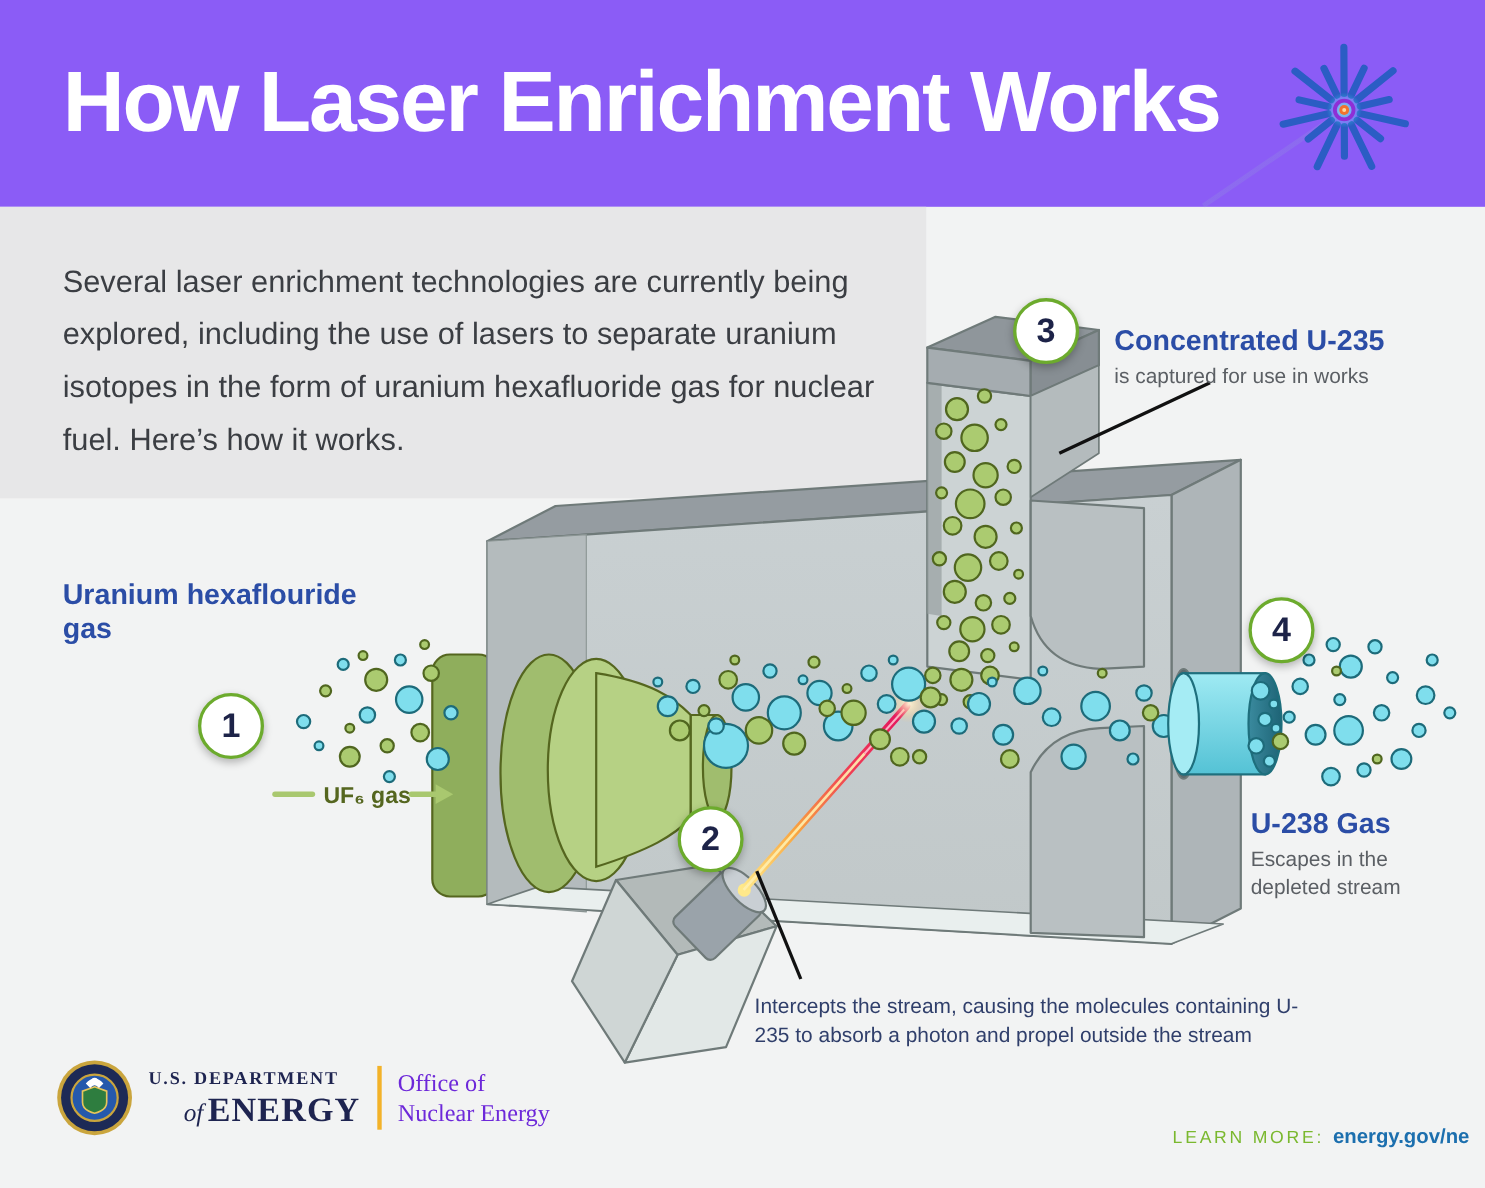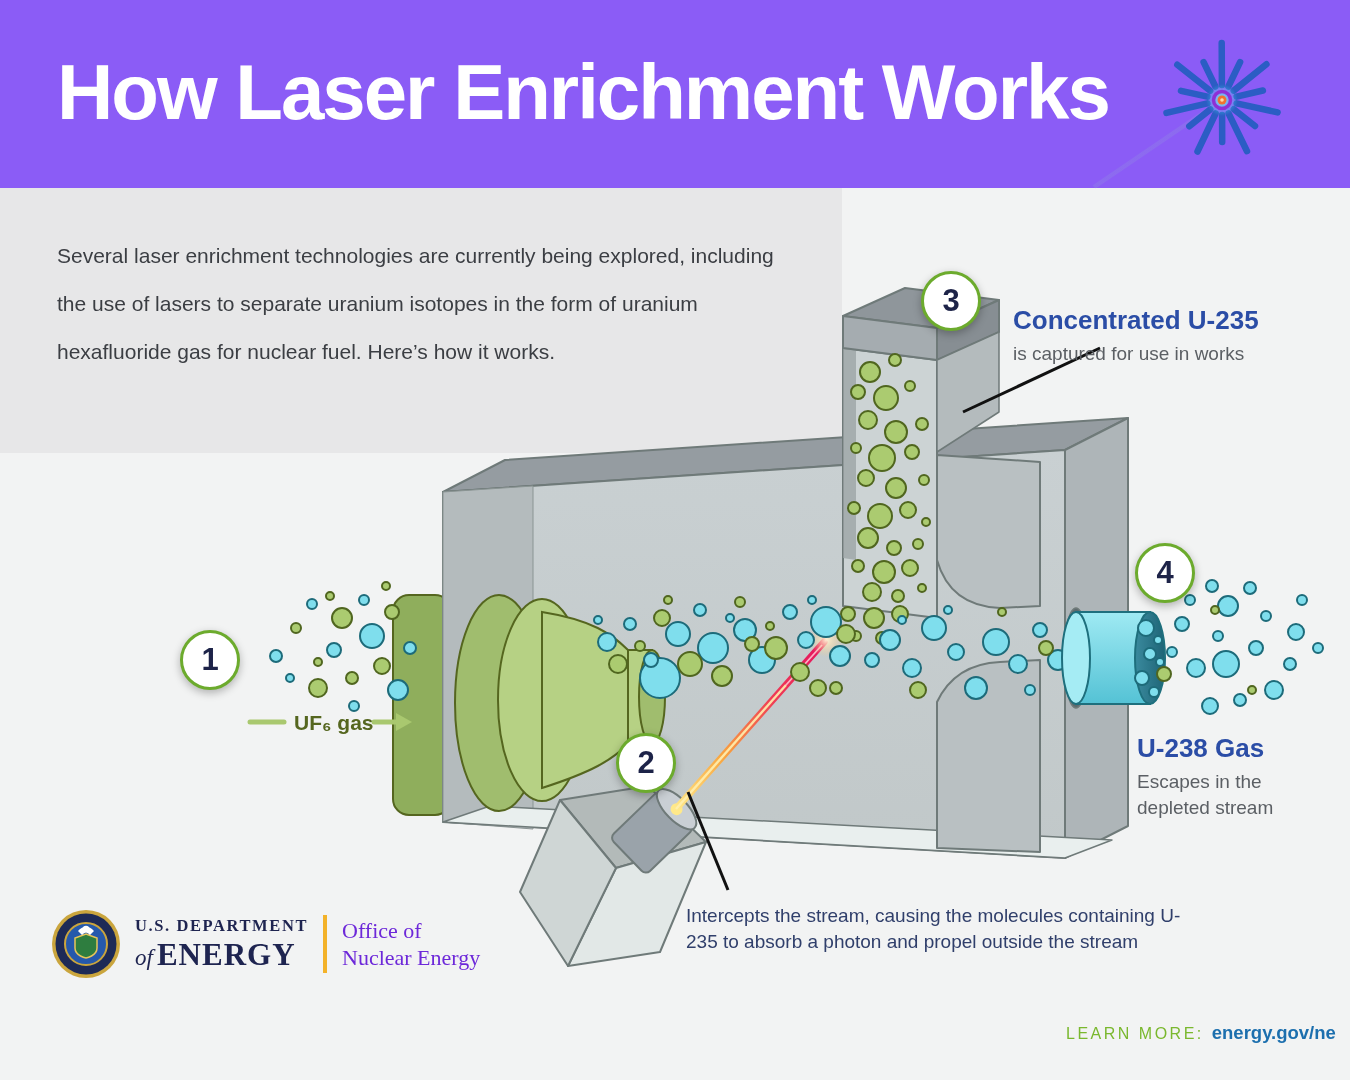--- a/index.html
+++ b/index.html
@@ -4,46 +4,46 @@
 <style>
   html,body{margin:0;padding:0;background:#f2f3f3;}
   #page{position:relative;width:1350px;height:1080px;background:#f2f3f3;overflow:hidden;
         font-family:"Liberation Sans",sans-serif;}
   
   #banner{position:absolute;left:0;top:0;width:1350px;height:188px;background:#8b5cf6;}
   #title{position:absolute;left:57px;top:46px;margin:0;font-size:78px;line-height:92px;
          font-weight:800;letter-spacing:-2px;color:#ffffff;white-space:nowrap;}
   
   #intro{position:absolute;left:0;top:188px;width:842px;height:265px;background:#e7e7e8;}
-  #intro-text{margin:44px 0 0 57px;width:745px;font-size:21px;line-height:48px;color:#3b3e43;}
+  #intro-text{margin:44px 0 0 57px;width:745px;font-size:28px;line-height:48px;color:#3b3e43;}
   
   #art{position:absolute;left:0;top:0;width:1350px;height:1080px;z-index:2;pointer-events:none;}
   .mc{fill:#7fdeed;stroke:#1d6b7a;stroke-width:2;}
   .mg{fill:#abcb70;stroke:#50661f;stroke-width:2;}
   
   .badge{position:absolute;width:54px;height:54px;border-radius:50%;background:#fff;
          border:3px solid #6cab2d;box-shadow:0 3px 8px rgba(0,0,0,.28);z-index:5;
          display:flex;align-items:center;justify-content:center;
          font-size:31px;font-weight:bold;color:#1d2348;}
   #badge-1{left:180px;top:630px;} #badge-2{left:616px;top:733px;}
   #badge-3{left:921px;top:271px;} #badge-4{left:1135px;top:543px;}
   
   .step-label{position:absolute;z-index:5;}
   .step-title{font-size:26px;font-weight:bold;color:#2b4da6;}
   .step-desc{font-size:19px;line-height:26px;color:#5b5f64;margin-top:5px;}
   #label-1{left:57px;top:525px;width:300px;}
   #label-2{left:686px;top:898px;width:540px;}
-  #label-3{left:1013px;top:305px;width:320px;}
+  #label-3{left:1013px;top:294px;width:320px;}
   #label-4{left:1137px;top:733px;width:185px;}
   #label-2 .step-desc{color:#303f6b;}
   
-  #doe{position:absolute;left:50px;top:908px;display:flex;align-items:center;z-index:5;}
+  #doe{position:absolute;left:50px;top:962px;display:flex;align-items:center;z-index:5;}
   #dept{margin-left:13px;color:#1e2450;font-family:"Liberation Serif",serif;}
   .dept-small{font-size:16.5px;font-weight:bold;letter-spacing:1.6px;}
-  .dept-big{margin-top:1px;}
+  .dept-big{margin-top:1px;margin-left:32px;}
   .dept-of{font-style:italic;font-size:23px;}
   .dept-energy{font-weight:bold;font-size:31px;letter-spacing:1px;}
   #divider{width:4px;height:58px;background:#f3b229;margin:0 15px;}
   #office{font-family:"Liberation Serif",serif;font-size:22px;line-height:27px;color:#6d28d9;}
   
   #learn{position:absolute;left:1066px;top:1022px;z-index:5;white-space:nowrap;}
   #learn .lm-label{color:#7ab82e;font-size:16px;letter-spacing:2.5px;margin-top:14px;}
   #learn .lm-url{color:#1c6fae;font-size:18.5px;font-weight:bold;margin-left:8px;}
 </style>
 </head>
@@ -322,20 +322,21 @@
       <circle r="1.8" fill="#ffd9a0"></circle>
     </g>
   </svg>
 
   <div class="badge" id="badge-1">1</div>
   <div class="badge" id="badge-2">2</div>
   <div class="badge" id="badge-3">3</div>
   <div class="badge" id="badge-4">4</div>
 
   <div class="step-label" id="label-1">
+    <div class="step-title">Uranium hexaflouride gas</div>
   </div>
   <div class="step-label" id="label-2">
     <div class="step-desc" style="width:520px">Intercepts the stream, causing the molecules containing U-235 to absorb a photon and propel outside the stream</div>
   </div>
   <div class="step-label" id="label-3">
     <div class="step-title">Concentrated U-235</div>
     <div class="step-desc">is captured for use in works</div>
   </div>
   <div class="step-label" id="label-4">
     <div class="step-title">U-238 Gas</div>

